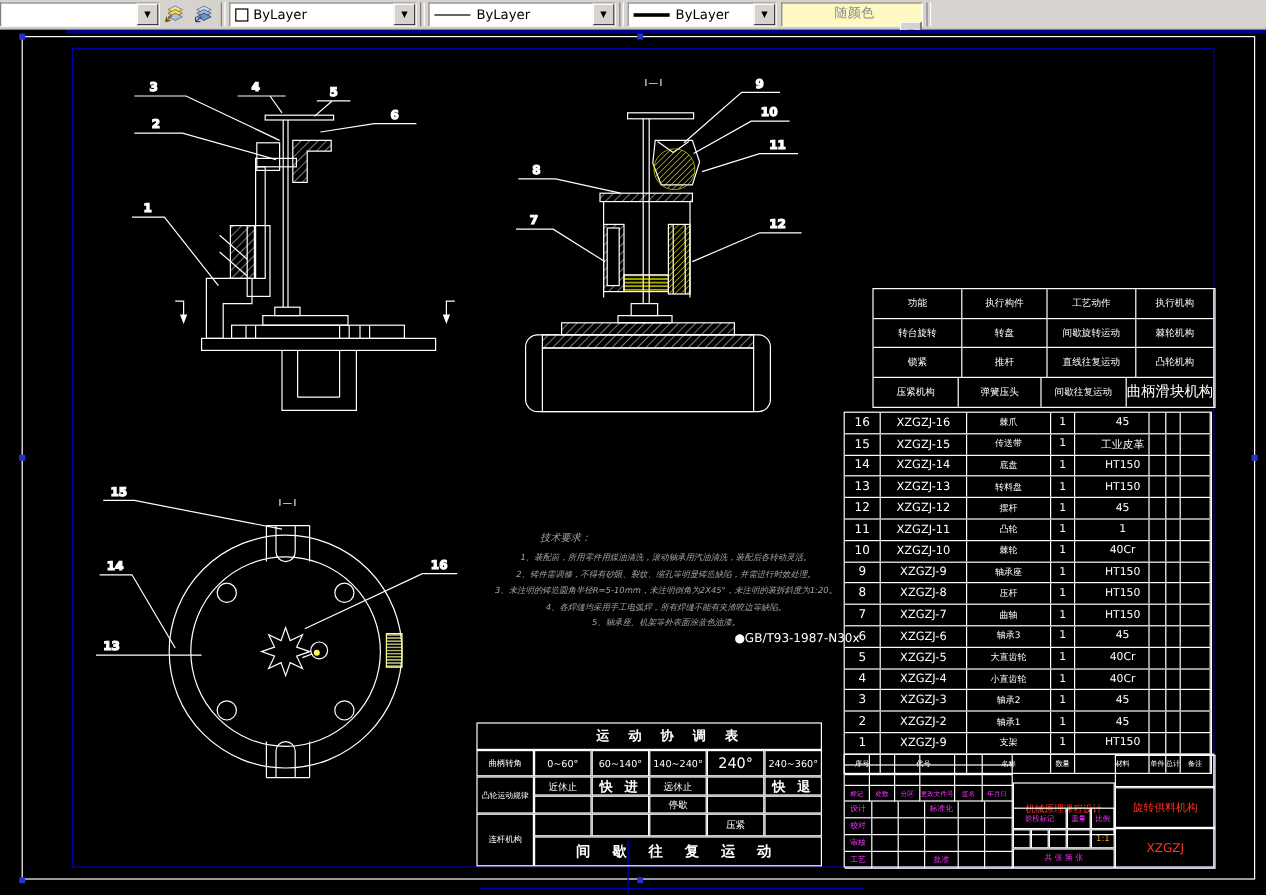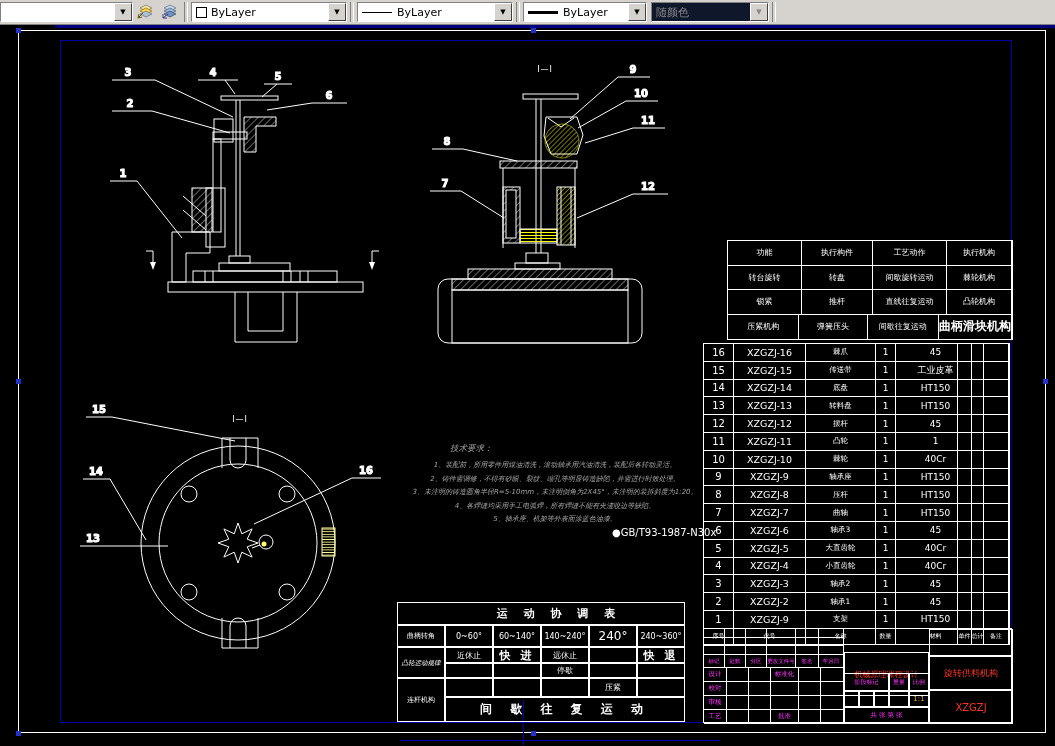--- a/index.html
+++ b/index.html
@@ -5,21 +5,21 @@
   html,body{margin:0;padding:0;background:#000;width:1055px;height:746px;overflow:hidden;
     font-family:"DejaVu Sans",sans-serif;}
   
   .toolbar{height:25px;background:#d6d3ce;display:flex;align-items:center;box-sizing:border-box;
     border-bottom:1px solid #808080;}
   .combo{height:20px;background:#fff;border:1px solid;border-color:#808080 #fff #fff #808080;
     display:flex;align-items:center;font-size:11px;color:#000;box-sizing:border-box;padding-left:4px;}
   .combo .cbtn{width:16px;height:16px;margin-left:auto;background:#d6d3ce;border:1px solid;
     border-color:#fff #404040 #404040 #fff;display:flex;align-items:center;justify-content:center;
     font-size:7px;color:#000;flex:0 0 16px;}
-  .combo.disabled{background:#0f172a;color:#888;}
+  .combo.disabled{background:#fef9c3;color:#888;flex-direction:column;}
   .combo.disabled .cbtn{color:#888;}
   .sep{width:2px;height:20px;border-left:1px solid #808080;border-right:1px solid #fff;margin:0 3px;}
   .tool-btn{width:24px;height:22px;display:flex;align-items:center;justify-content:center;}
   .swatch{width:9px;height:9px;border:1px solid #000;background:#fff;margin-right:4px;flex:0 0 9px;}
   .ltline{width:30px;height:1px;background:#000;margin-right:5px;flex:0 0 30px;}
   .lwline{width:30px;height:3px;background:#000;margin-right:5px;flex:0 0 30px;}
   
   .canvas{position:relative;width:1055px;height:721px;background:#000;overflow:hidden;}
   .abs{position:absolute;}
   .paper{left:18px;top:5px;width:1028px;height:703px;border:1px solid #fff;box-sizing:border-box;}
@@ -37,21 +37,21 @@
   .notes .nline{font-size:7px;line-height:13.5px;white-space:nowrap;text-align:center;}
   .gbnote{left:612px;top:502px;color:#fff;font-size:10px;white-space:nowrap;}
   
   .ftab{left:727px;top:215px;width:286px;height:100px;border:1px solid #fff;box-sizing:border-box;
     display:flex;flex-direction:column;color:#fff;}
   .frow{flex:1;display:flex;min-height:0;}
   .frow>div{border-right:1px solid #fff;border-bottom:1px solid #fff;box-sizing:border-box;
     display:flex;align-items:center;justify-content:center;font-size:8px;white-space:nowrap;overflow:hidden;}
   .frow .c1{width:74px;} .frow .c2{width:71px;} .frow .c3{width:74px;} .frow .c4{flex:1;}
   .frow:last-child>div{border-bottom:none;}
-  .frow:last-child .c4{font-size:12px;font-weight:bold;overflow:visible;}
+  .frow:last-child .c4{font-size:12px;font-weight:normal;overflow:visible;}
   
   .bom{left:703px;top:318px;width:307px;border:1px solid #fff;box-sizing:border-box;color:#fff;}
   .brow{display:flex;height:16.8px;border-bottom:1px solid #fff;}
   .hrow{display:flex;height:15px;}
   .brow>div,.hrow>div{border-right:1px solid #fff;box-sizing:border-box;display:flex;
     align-items:center;justify-content:center;white-space:nowrap;overflow:hidden;}
   .b-no{width:30px;font-size:10px;} .b-code{width:72px;font-size:9.5px;}
   .b-name{width:70px;font-size:7.5px;} .b-qty{width:20px;font-size:9px;}
   .b-mat{width:44px;font-size:9px;margin-left:18px;} .b-w1{width:14px;} .b-w2{width:12px;} .b-note{flex:1;}
   .hrow>div{font-size:6px;}
@@ -540,21 +540,21 @@
   </div>
 
   <div class="abs mtab">
     <div class="cell mt-title" style="left:0;top:0;width:288px;height:23px;padding-left:36px;">运 动 协 调 表</div>
     <div class="cell" style="left:0;top:23px;width:48px;height:22px;font-size:7px;">曲柄转角</div>
     <div class="cell" style="left:48px;top:23px;width:48px;height:22px;">0~60°</div>
     <div class="cell" style="left:96px;top:23px;width:48px;height:22px;">60~140°</div>
     <div class="cell" style="left:144px;top:23px;width:48px;height:22px;">140~240°</div>
     <div class="cell mt-big" style="left:192px;top:23px;width:48px;height:22px;">240°</div>
     <div class="cell" style="left:240px;top:23px;width:48px;height:22px;">240~360°</div>
-    <div class="cell mt-lbl" style="left:0;top:45px;width:48px;height:31px;font-style:italic;">凸轮运动规律</div>
+    <div class="cell mt-lbl" style="left:0;top:45px;width:48px;height:31px;">凸轮运动规律</div>
     <div class="cell" style="left:48px;top:45px;width:48px;height:16px;">近休止</div>
     <div class="cell mt-fast" style="left:96px;top:45px;width:48px;height:16px;">快 进</div>
     <div class="cell" style="left:144px;top:45px;width:48px;height:16px;">远休止</div>
     <div class="cell" style="left:192px;top:45px;width:48px;height:16px;"></div>
     <div class="cell mt-fast" style="left:240px;top:45px;width:48px;height:16px;">快 退</div>
     <div class="cell" style="left:48px;top:61px;width:48px;height:15px;"></div>
     <div class="cell" style="left:96px;top:61px;width:48px;height:15px;"></div>
     <div class="cell" style="left:144px;top:61px;width:48px;height:15px;">停歇</div>
     <div class="cell" style="left:192px;top:61px;width:48px;height:15px;"></div>
     <div class="cell" style="left:240px;top:61px;width:48px;height:15px;"></div>

